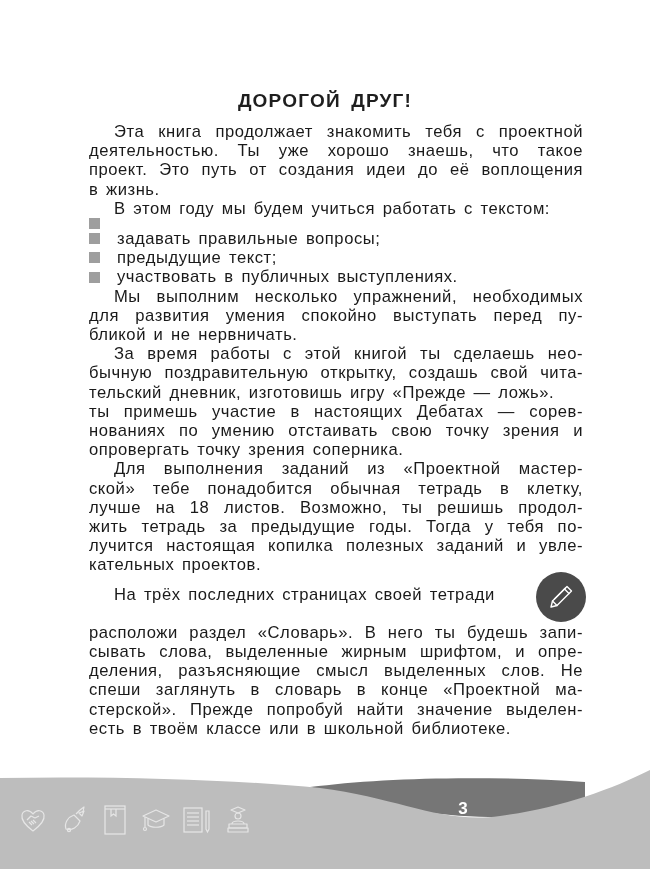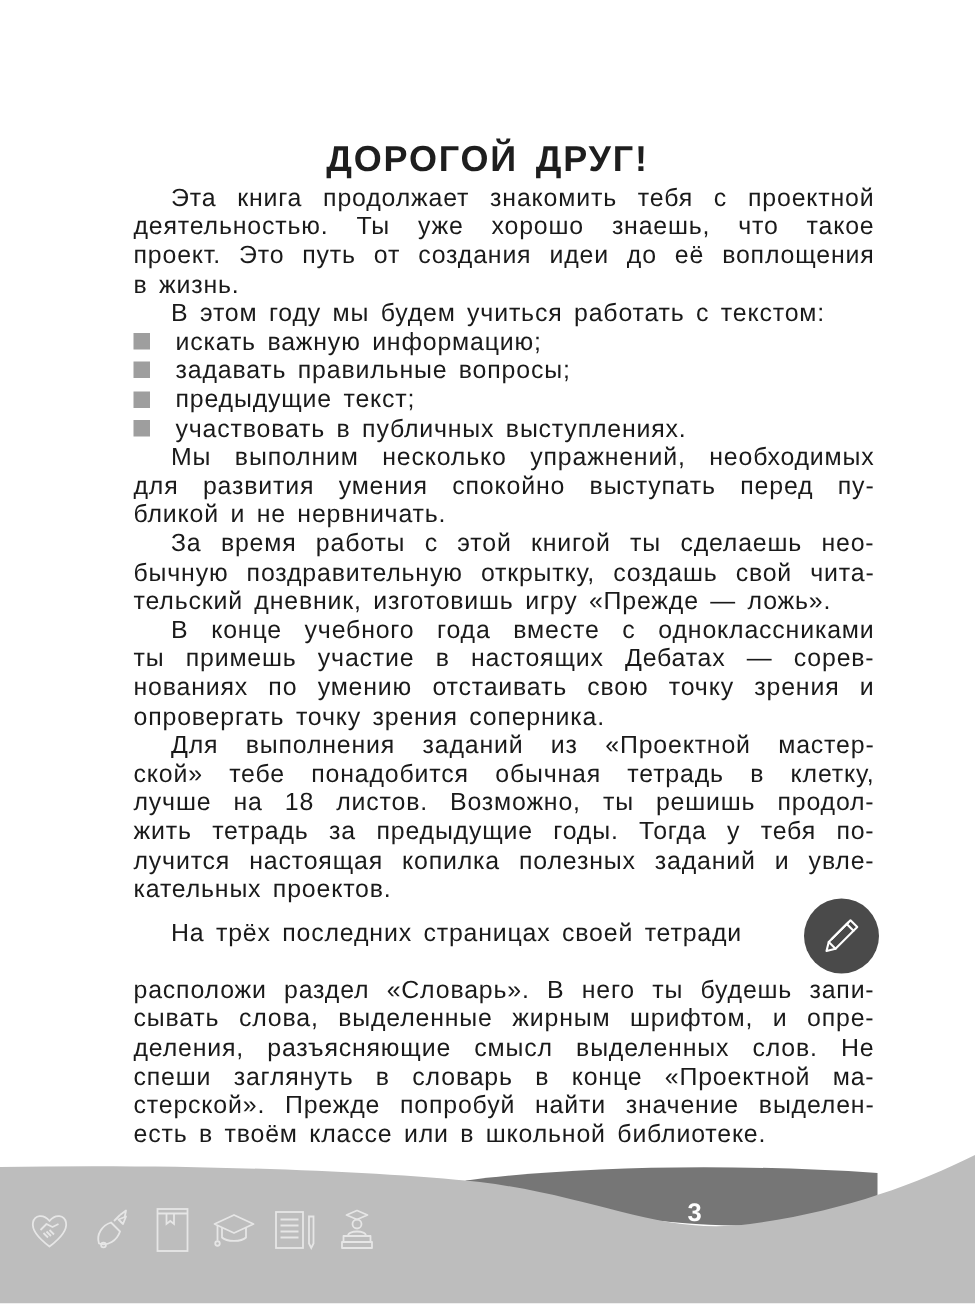--- a/index.html
+++ b/index.html
@@ -14,21 +14,21 @@
     overflow: hidden;
     font-family: "Liberation Sans", "DejaVu Sans", sans-serif;
     color: #1a1a1a;
   }
   .page-title {
     position: absolute;
     left: 0;
     top: 77px;
     width: 650px;
     text-align: center;
-    font-size: 24px;
+    font-size: 19px;
     font-weight: bold;
     letter-spacing: 1.2px;
     word-spacing: 4px;
     color: #1e1e1e;
   }
   .content {
     position: absolute;
     left: 89px;
     top: 122px;
     width: 494px;
@@ -138,21 +138,20 @@
     <span class="line last">в жизнь.</span>
   </div>
 
   <div>
     <span class="line indent last">В этом году мы будем учиться работать с текстом:</span>
   </div>
 
   <div>
     <div class="bullet-line">
       <span class="bullet-square"></span>
-      <span>искать важную информацию;</span>
     </div>
     <div class="bullet-line">
       <span class="bullet-square"></span>
       <span>задавать правильные вопросы;</span>
     </div>
     <div class="bullet-line">
       <span class="bullet-square"></span>
       <span>предыдущие текст;</span>
     </div>
     <div class="bullet-line">
@@ -167,21 +166,20 @@
     <span class="line last">бликой и не нервничать.</span>
   </div>
 
   <div>
     <span class="line indent">За время работы с этой книгой ты сделаешь нео-</span>
     <span class="line">бычную поздравительную открытку, создашь свой чита-</span>
     <span class="line last">тельский дневник, изготовишь игру «Прежде — ложь».</span>
   </div>
 
   <div>
-    <span class="line indent">В конце учебного года вместе с одноклассниками</span>
     <span class="line">ты примешь участие в настоящих Дебатах — сорев-</span>
     <span class="line">нованиях по умению отстаивать свою точку зрения и</span>
     <span class="line last">опровергать точку зрения соперника.</span>
   </div>
 
   <div>
     <span class="line indent">Для выполнения заданий из «Проектной мастер-</span>
     <span class="line">ской» тебе понадобится обычная тетрадь в клетку,</span>
     <span class="line">лучше на 18 листов. Возможно, ты решишь продол-</span>
     <span class="line">жить тетрадь за предыдущие годы. Тогда у тебя по-</span>

